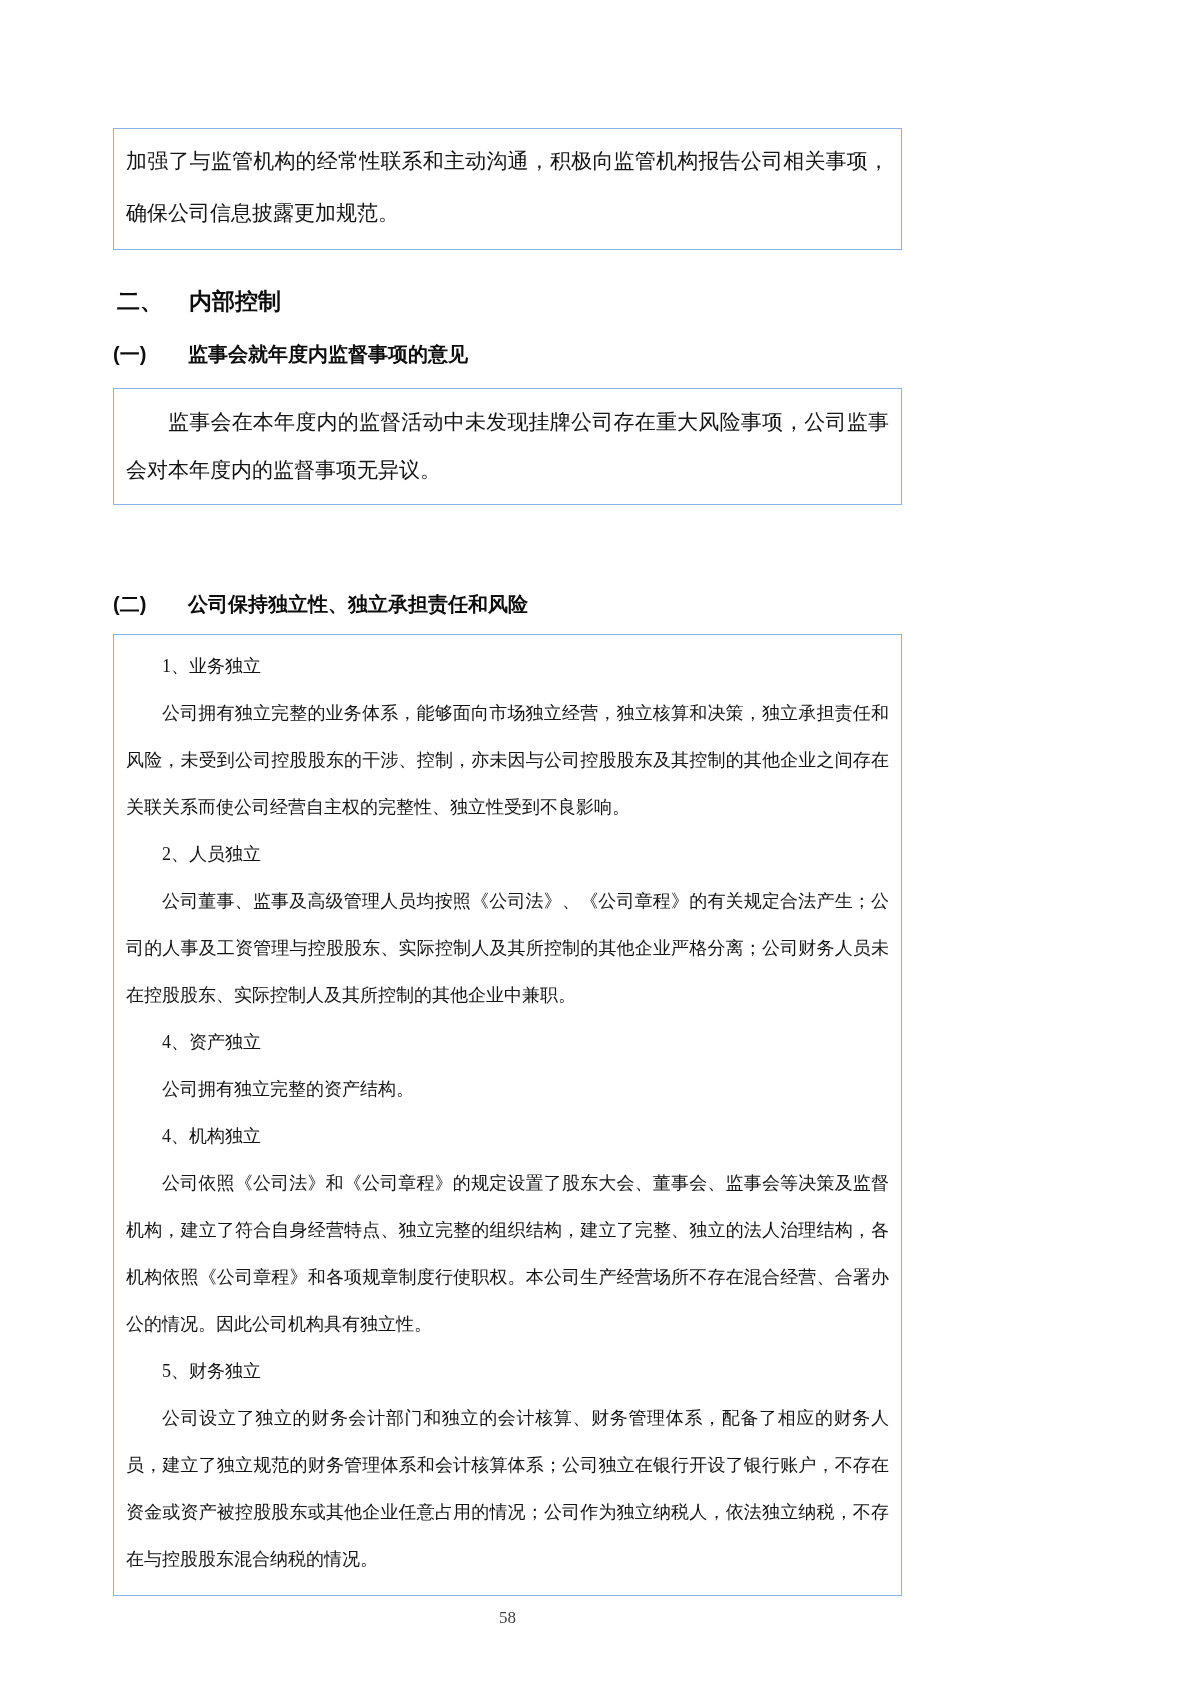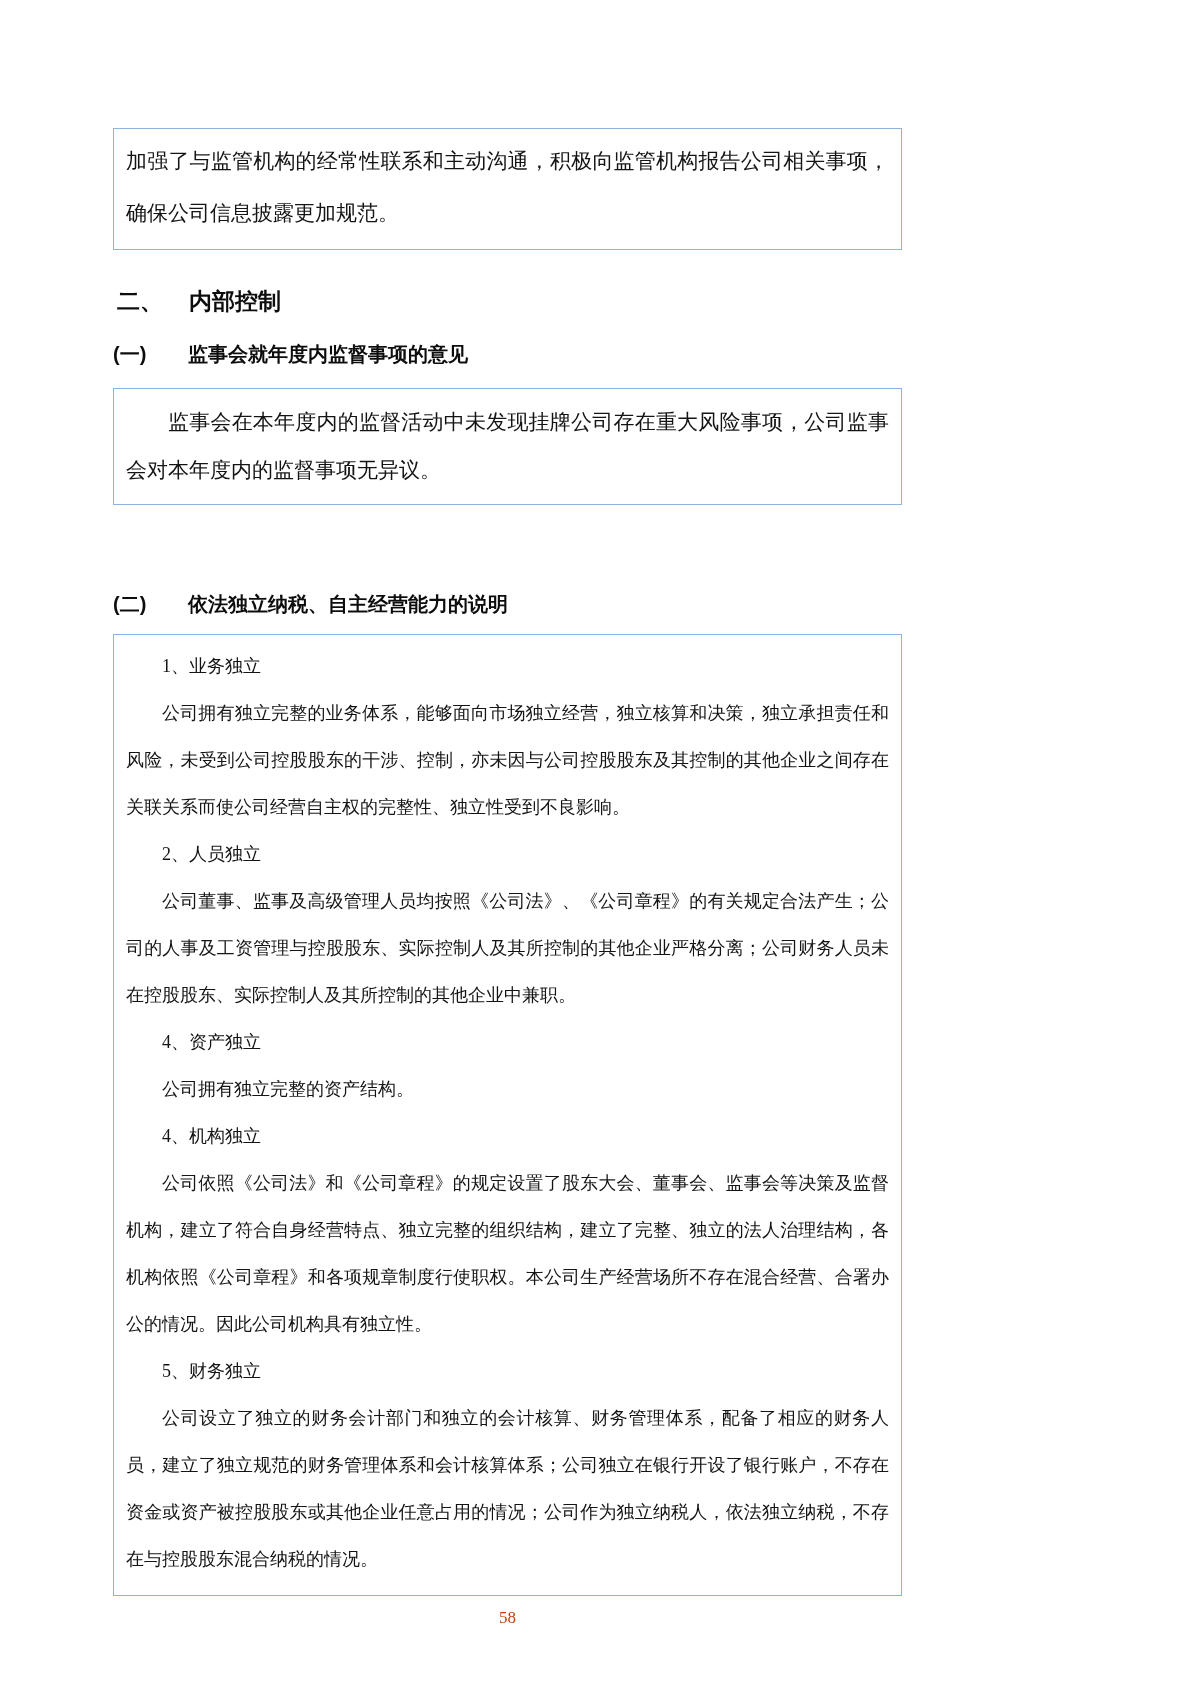--- a/index.html
+++ b/index.html
@@ -63,21 +63,21 @@
   .box-independence p {
     margin: 0;
     font-size: 18px;
     line-height: 47px;
     text-align: justify;
   }
   .page-footer {
     margin-top: 12px;
     text-align: center;
     font-size: 17px;
-    color: #c2410c;
+    color: #404040;
   }
 </style>
 </head>
 <body>
 
 <div class="page">
 
   <div class="callout-box">
     <p>加强了与监管机构的经常性联系和主动沟通，积极向监管机构报告公司相关事项，确保公司信息披露更加规范。</p>
   </div>
@@ -91,21 +91,21 @@
     <span class="h-label">(一)</span>
     <span>监事会就年度内监督事项的意见</span>
   </div>
 
   <div class="callout-box box-supervision">
     <p class="indent">监事会在本年度内的监督活动中未发现挂牌公司存在重大风险事项，公司监事会对本年度内的监督事项无异议。</p>
   </div>
 
   <div class="h-sub h-sub2">
     <span class="h-label">(二)</span>
-    <span>依法独立纳税、自主经营能力的说明</span>
+    <span>公司保持独立性、独立承担责任和风险</span>
   </div>
 
   <div class="callout-box box-independence">
     <p class="indent">1、业务独立</p>
     <p class="indent">公司拥有独立完整的业务体系，能够面向市场独立经营，独立核算和决策，独立承担责任和风险，未受到公司控股股东的干涉、控制，亦未因与公司控股股东及其控制的其他企业之间存在关联关系而使公司经营自主权的完整性、独立性受到不良影响。</p>
     <p class="indent">2、人员独立</p>
     <p class="indent">公司董事、监事及高级管理人员均按照《公司法》、《公司章程》的有关规定合法产生；公司的人事及工资管理与控股股东、实际控制人及其所控制的其他企业严格分离；公司财务人员未在控股股东、实际控制人及其所控制的其他企业中兼职。</p>
     <p class="indent">4、资产独立</p>
     <p class="indent">公司拥有独立完整的资产结构。</p>
     <p class="indent">4、机构独立</p>

